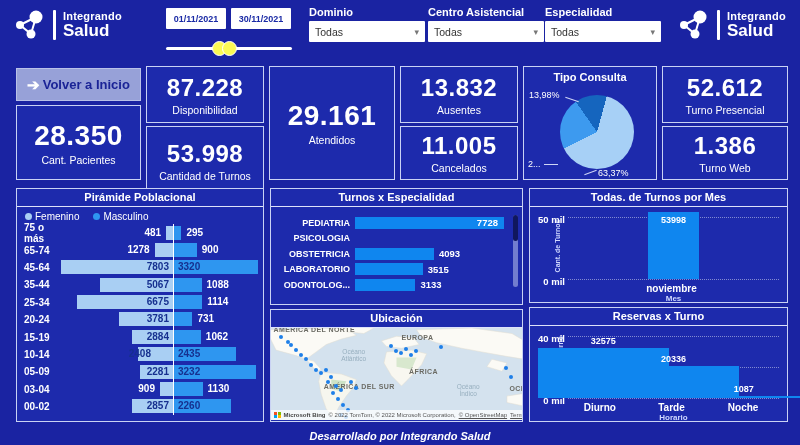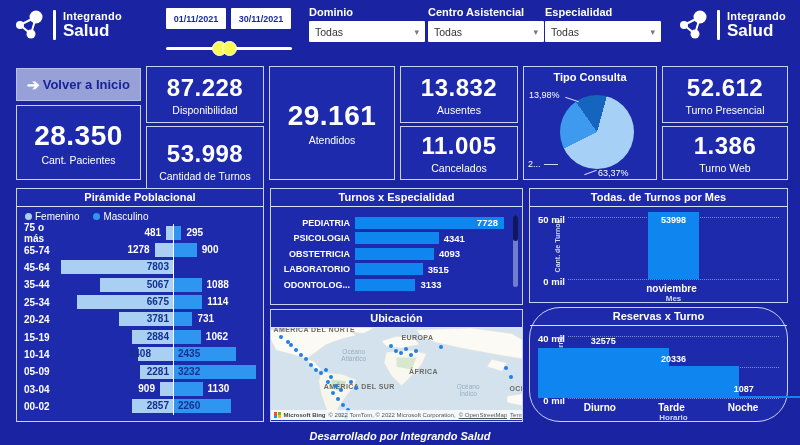--- a/index.html
+++ b/index.html
@@ -66,21 +66,21 @@
   .ld3 { left:60px; top:89px; width:13px; transform:rotate(-20deg); }
 
   
   .panel { position:absolute; background:#1D2AAC; border:1px solid #c9d2f4; }
   .panel-title { font-size:11px; font-weight:bold; text-align:center; padding:2px 0 3px;
                  border-bottom:1px solid #dde2fa; }
   .p-pyr { left:16px; top:188px; width:248px; height:234px; }
   .p-esp { left:270px; top:188px; width:253px; height:117px; }
   .p-map { left:270px; top:309px; width:253px; height:113px; }
   .p-mes { left:529px; top:188px; width:259px; height:115px; }
-  .p-res { left:529px; top:307px; width:259px; height:115px;border-radius:31px; }
+  .p-res { left:529px; top:307px; width:259px; height:115px; }
 
   
   .legend { display:flex; gap:14px; padding:4px 0 2px 8px; font-size:10px; }
   .legend-item { display:flex; align-items:center; gap:3px; }
   .dot { width:7px; height:7px; border-radius:50%; }
   .pyr-row { display:flex; align-items:center; height:17.4px; }
   .pyr-age { width:44px; font-size:10px; font-weight:bold; padding-left:7px; }
   .pyr-f { position:relative; width:113px; height:100%; border-right:1px solid #fff; }
   .pyr-m { position:relative; width:84px; height:100%; }
   .pyr-bar { position:absolute; top:1.5px; height:14px; }
@@ -286,20 +286,24 @@
             <div class="pyr-bar" style="width: 27.1084%;"></div>
             <div class="pyr-val val-out" style="left: calc(27.1084% + 5px);">900</div>
           </div>
         </div>
         <div class="pyr-row">
           <div class="pyr-age">45-64</div>
           <div class="pyr-f">
             <div class="pyr-bar" style="width: 100%;"></div>
             <div class="pyr-val val-in" style="right: 4px;">7803</div>
           </div>
+          <div class="pyr-m">
+            <div class="pyr-bar" style="width: 100%;"></div>
+            <div class="pyr-val val-in" style="left: 4px;">3320</div>
+          </div>
         </div>
         <div class="pyr-row">
           <div class="pyr-age">35-44</div>
           <div class="pyr-f">
             <div class="pyr-bar" style="width: 64.9366%;"></div>
             <div class="pyr-val val-in" style="right: 4px;">5067</div>
           </div>
           <div class="pyr-m">
             <div class="pyr-bar" style="width: 32.7711%;"></div>
             <div class="pyr-val val-out" style="left: calc(32.7711% + 5px);">1088</div>
@@ -390,24 +394,20 @@
     <div class="esp-body" id="esp-rows">
         <div class="esp-row">
           <div class="esp-label">PEDIATRIA</div>
           <div class="esp-barzone">
             <div class="esp-bar" style="width: 100%;"></div>
             <div class="esp-val" style="right: 0%; margin-right: 6px;">7728</div>
           </div>
         </div>
         <div class="esp-row">
           <div class="esp-label">PSICOLOGIA</div>
-          <div class="esp-barzone">
-            <div class="esp-bar" style="width: 56.1724%;"></div>
-            <div class="esp-val" style="left: calc(56.1724% + 5px);">4341</div>
-          </div>
         </div>
         <div class="esp-row">
           <div class="esp-label">OBSTETRICIA</div>
           <div class="esp-barzone">
             <div class="esp-bar" style="width: 52.9633%;"></div>
             <div class="esp-val" style="left: calc(52.9633% + 5px);">4093</div>
           </div>
         </div>
         <div class="esp-row">
           <div class="esp-label">LABORATORIO</div>

